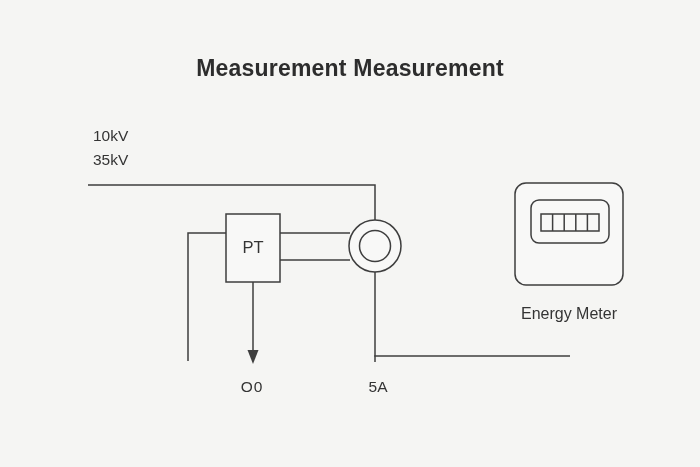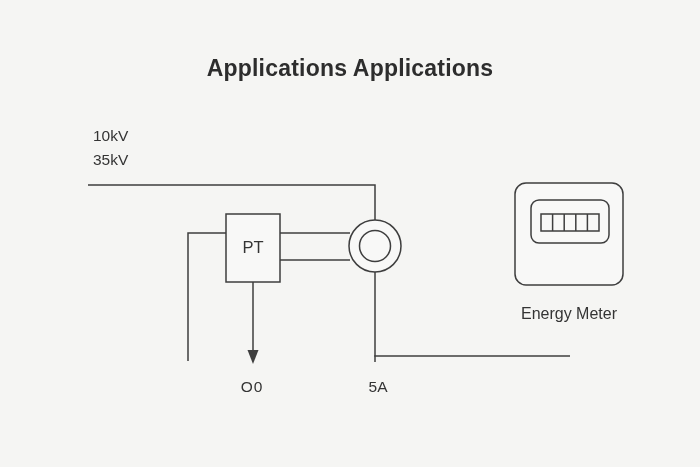--- a/index.html
+++ b/index.html
@@ -57,21 +57,21 @@
   .lbl-mid { text-anchor: middle; }
   .pt-lbl { font-size: 16.5px; }
   .meter-lbl { font-size: 16px; }
   .spread { letter-spacing: 1px; }
 </style>
 </head>
 <body>
 
 <div class="stage">
 
-  <div class="page-title">Applications Applications</div>
+  <div class="page-title">Measurement Measurement</div>
 
   <svg class="diagram" width="700" height="467" viewBox="0 0 700 467">
 
     <text x="93" y="141" class="lbl">10kV</text>
     <text x="93" y="165" class="lbl">35kV</text>
 
     <path d="M 88 185 H 375 V 220" class="ln"></path>
 
     <path d="M 226 233 H 188 V 361" class="ln"></path>
 

